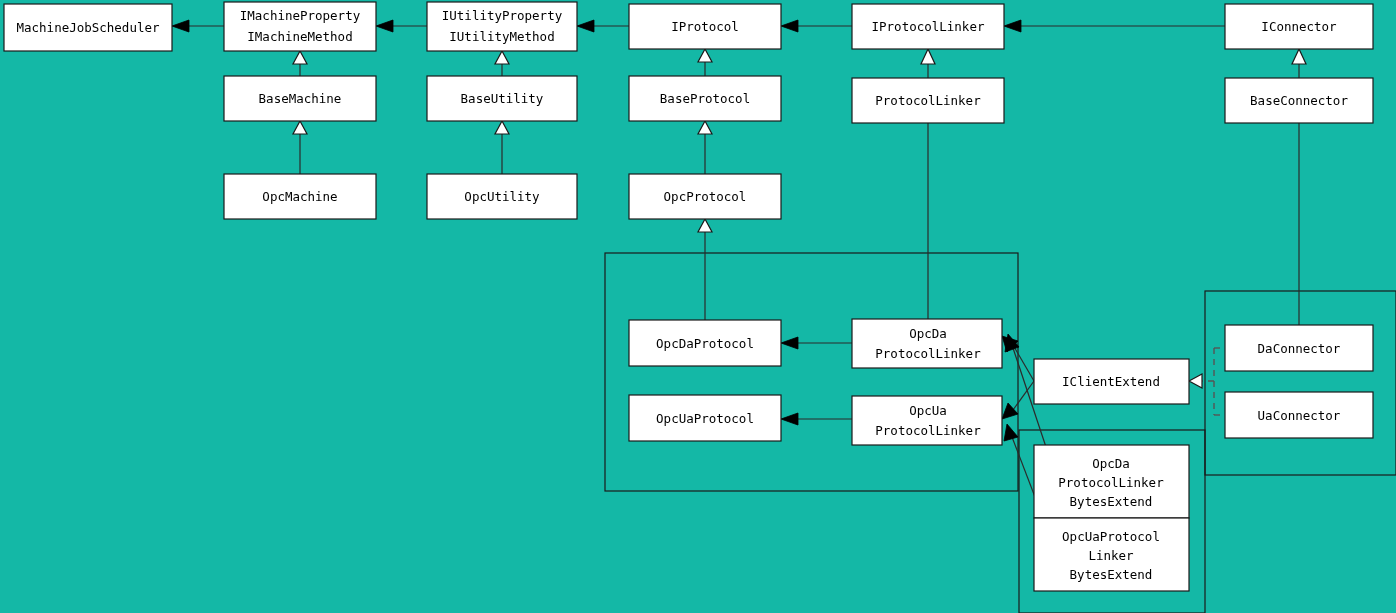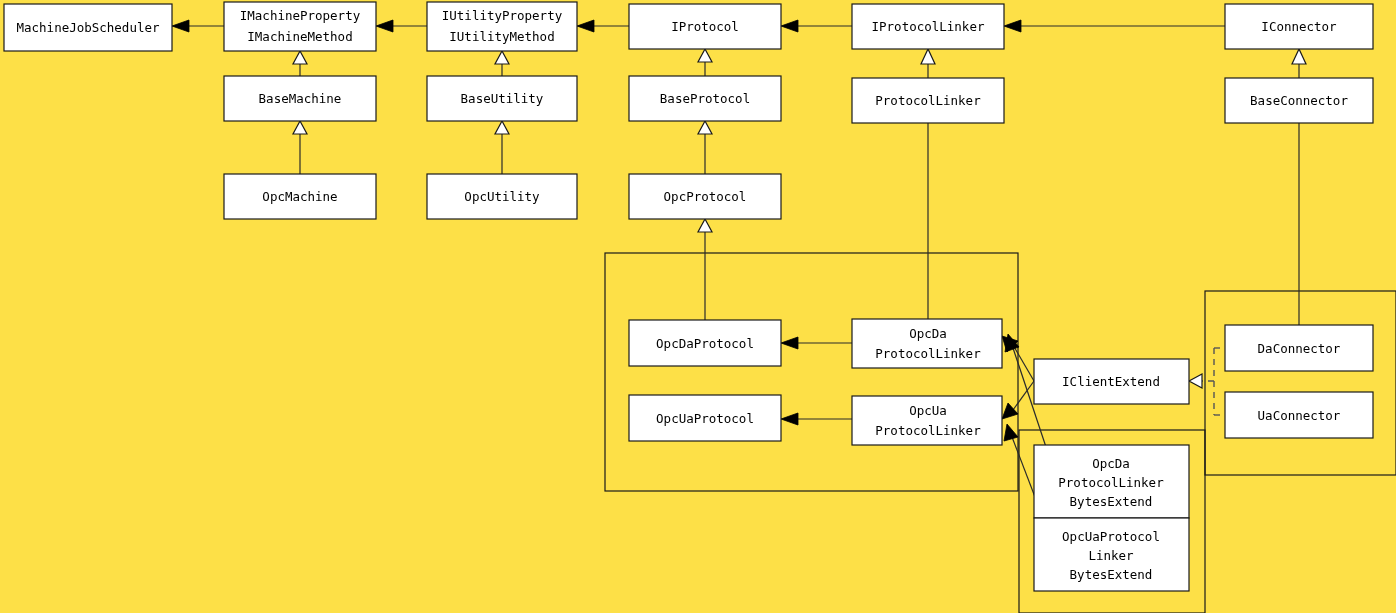--- a/index.html
+++ b/index.html
@@ -5,21 +5,21 @@
 <style>
   html, body {
     margin: 0;
     padding: 0;
     background: #ffffff;
   }
   #diagram-root {
     position: relative;
     width: 1396px;
     height: 613px;
-    background: #fde047;
+    background: #14b8a6;
     font-family: "DejaVu Sans Mono", "Liberation Mono", monospace;
     overflow: hidden;
   }
   svg#canvas {
     position: absolute;
     top: 0;
     left: 0;
     width: 1396px;
     height: 613px;
     display: block;

